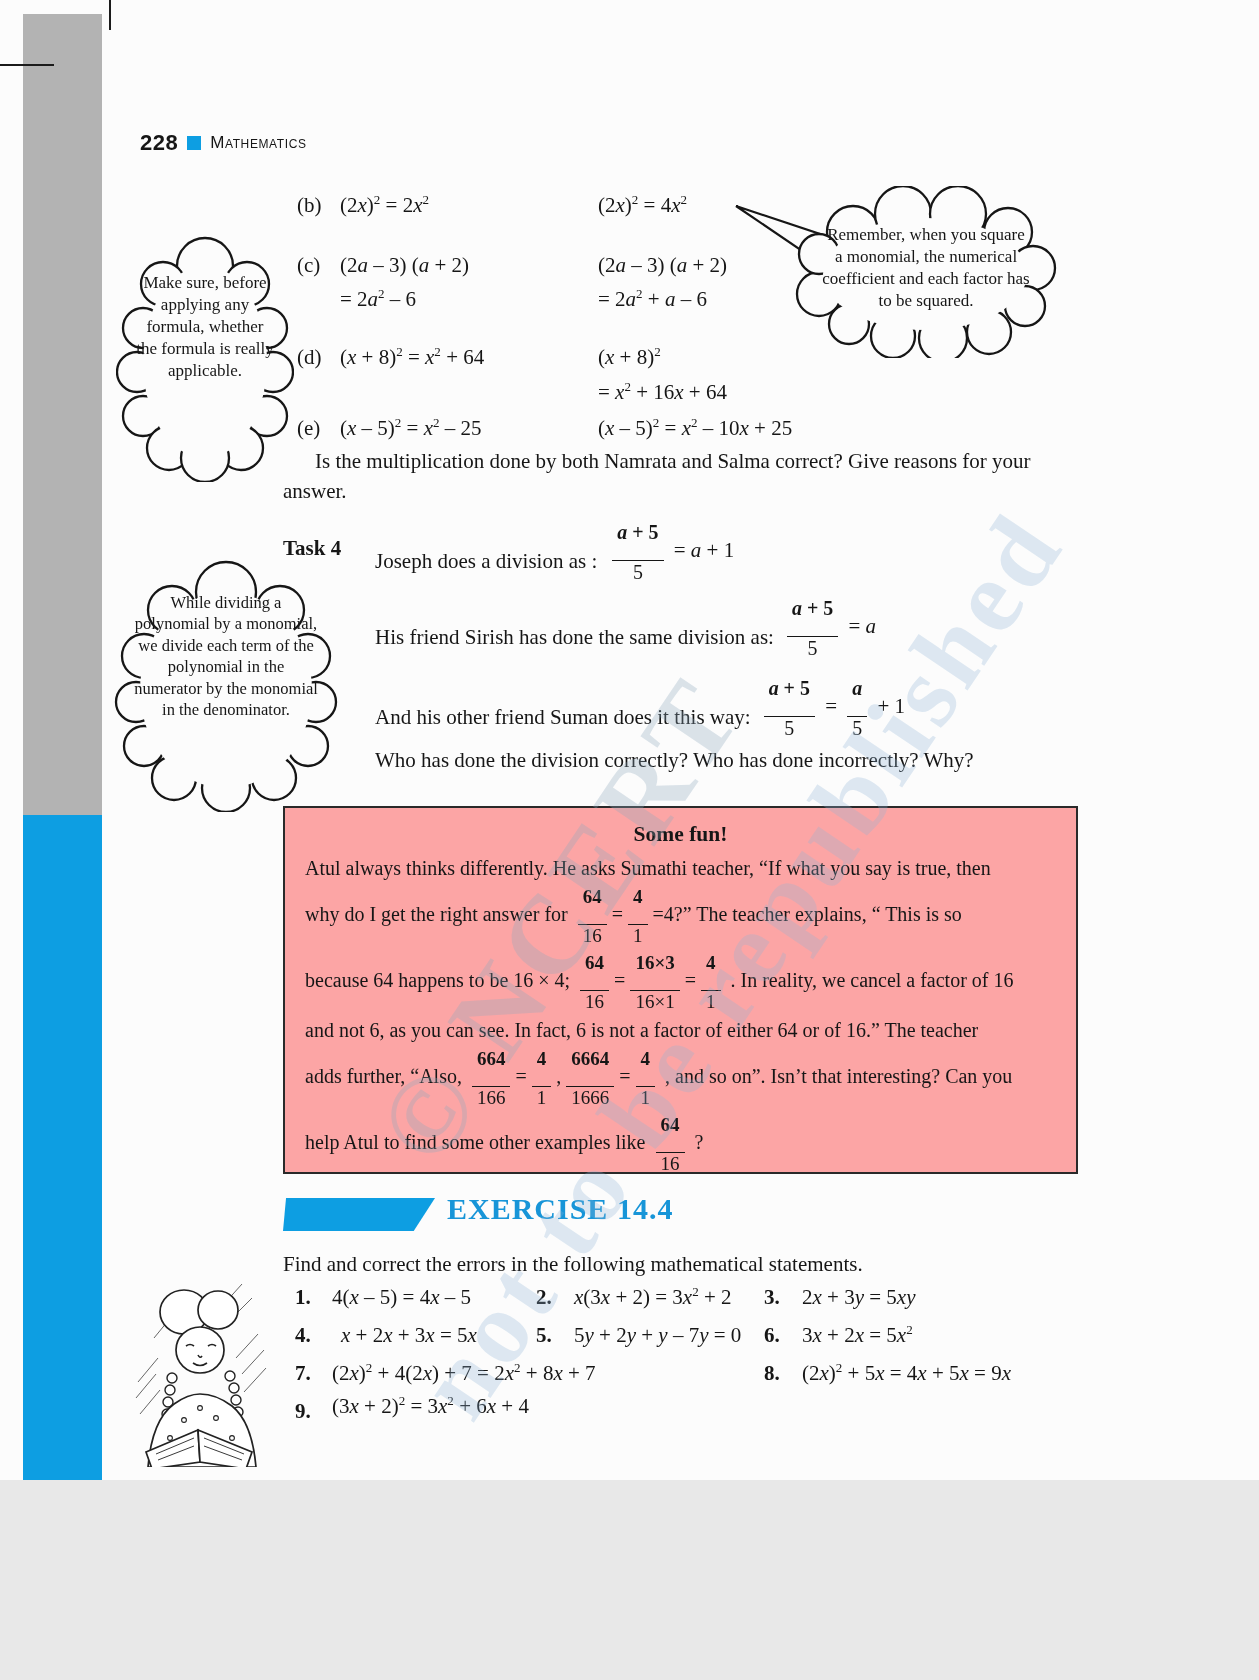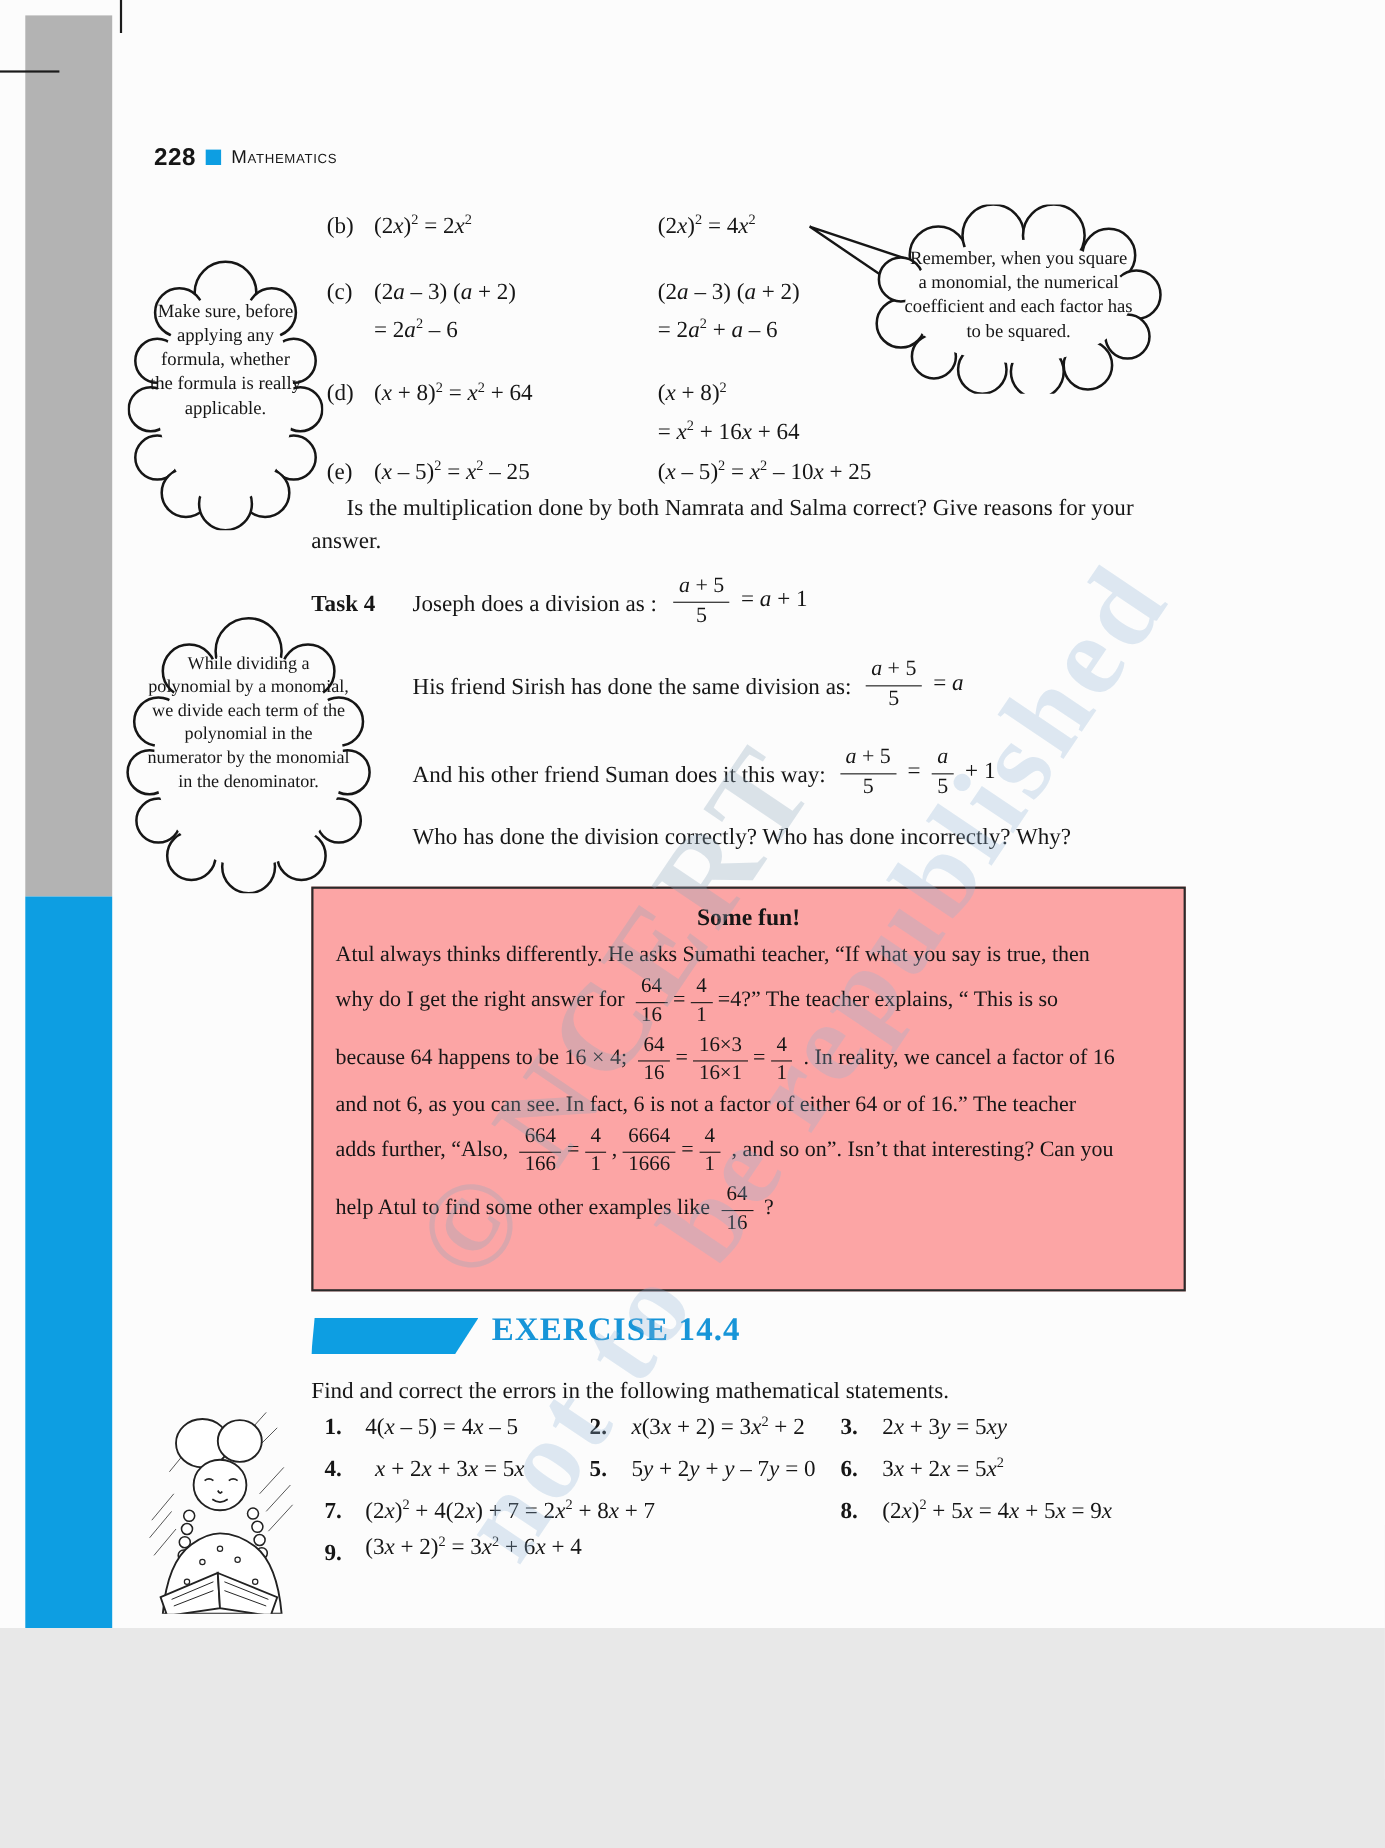--- a/index.html
+++ b/index.html
@@ -6,21 +6,21 @@
   .page{position:relative;width:1259px;height:1480px;background:#fcfcfc;overflow:hidden;
         font-family:"Liberation Serif","DejaVu Serif",serif;color:#161616;}
   .abs{position:absolute;}
   .math{font-size:21px;white-space:nowrap;line-height:1.15;}
   .body-text{font-size:21px;white-space:nowrap;}
   sup{font-size:62%;vertical-align:super;line-height:0;}
   i{font-style:italic;}
   
   .frac{display:inline-flex;flex-direction:column;align-items:center;vertical-align:middle;
         margin:0 5px;line-height:1.08;font-size:0.95em;}
-  .frac .num{padding:0 5px 3px 5px;border-bottom:1.6px solid #161616;}
+  .frac .num{padding:0 5px 16px 5px;border-bottom:1.6px solid #161616;font-weight:bold;}
   .frac .den{padding:1px 5px 0 5px;}
   
   .sidebar-gray{left:23px;top:14px;width:79px;height:801px;background:#b3b3b3;}
   .sidebar-blue{left:23px;top:815px;width:79px;height:763px;background:#0d9ee2;}
   .crop{background:#1b1b1b;}
   
   .header{left:140px;top:130px;display:flex;align-items:center;gap:9px;
           font-family:"Liberation Sans","DejaVu Sans",sans-serif;}
   .pageno{font-weight:700;font-size:22px;letter-spacing:.5px;}
   .bluesq{width:14px;height:14px;background:#0d9ee2;}

